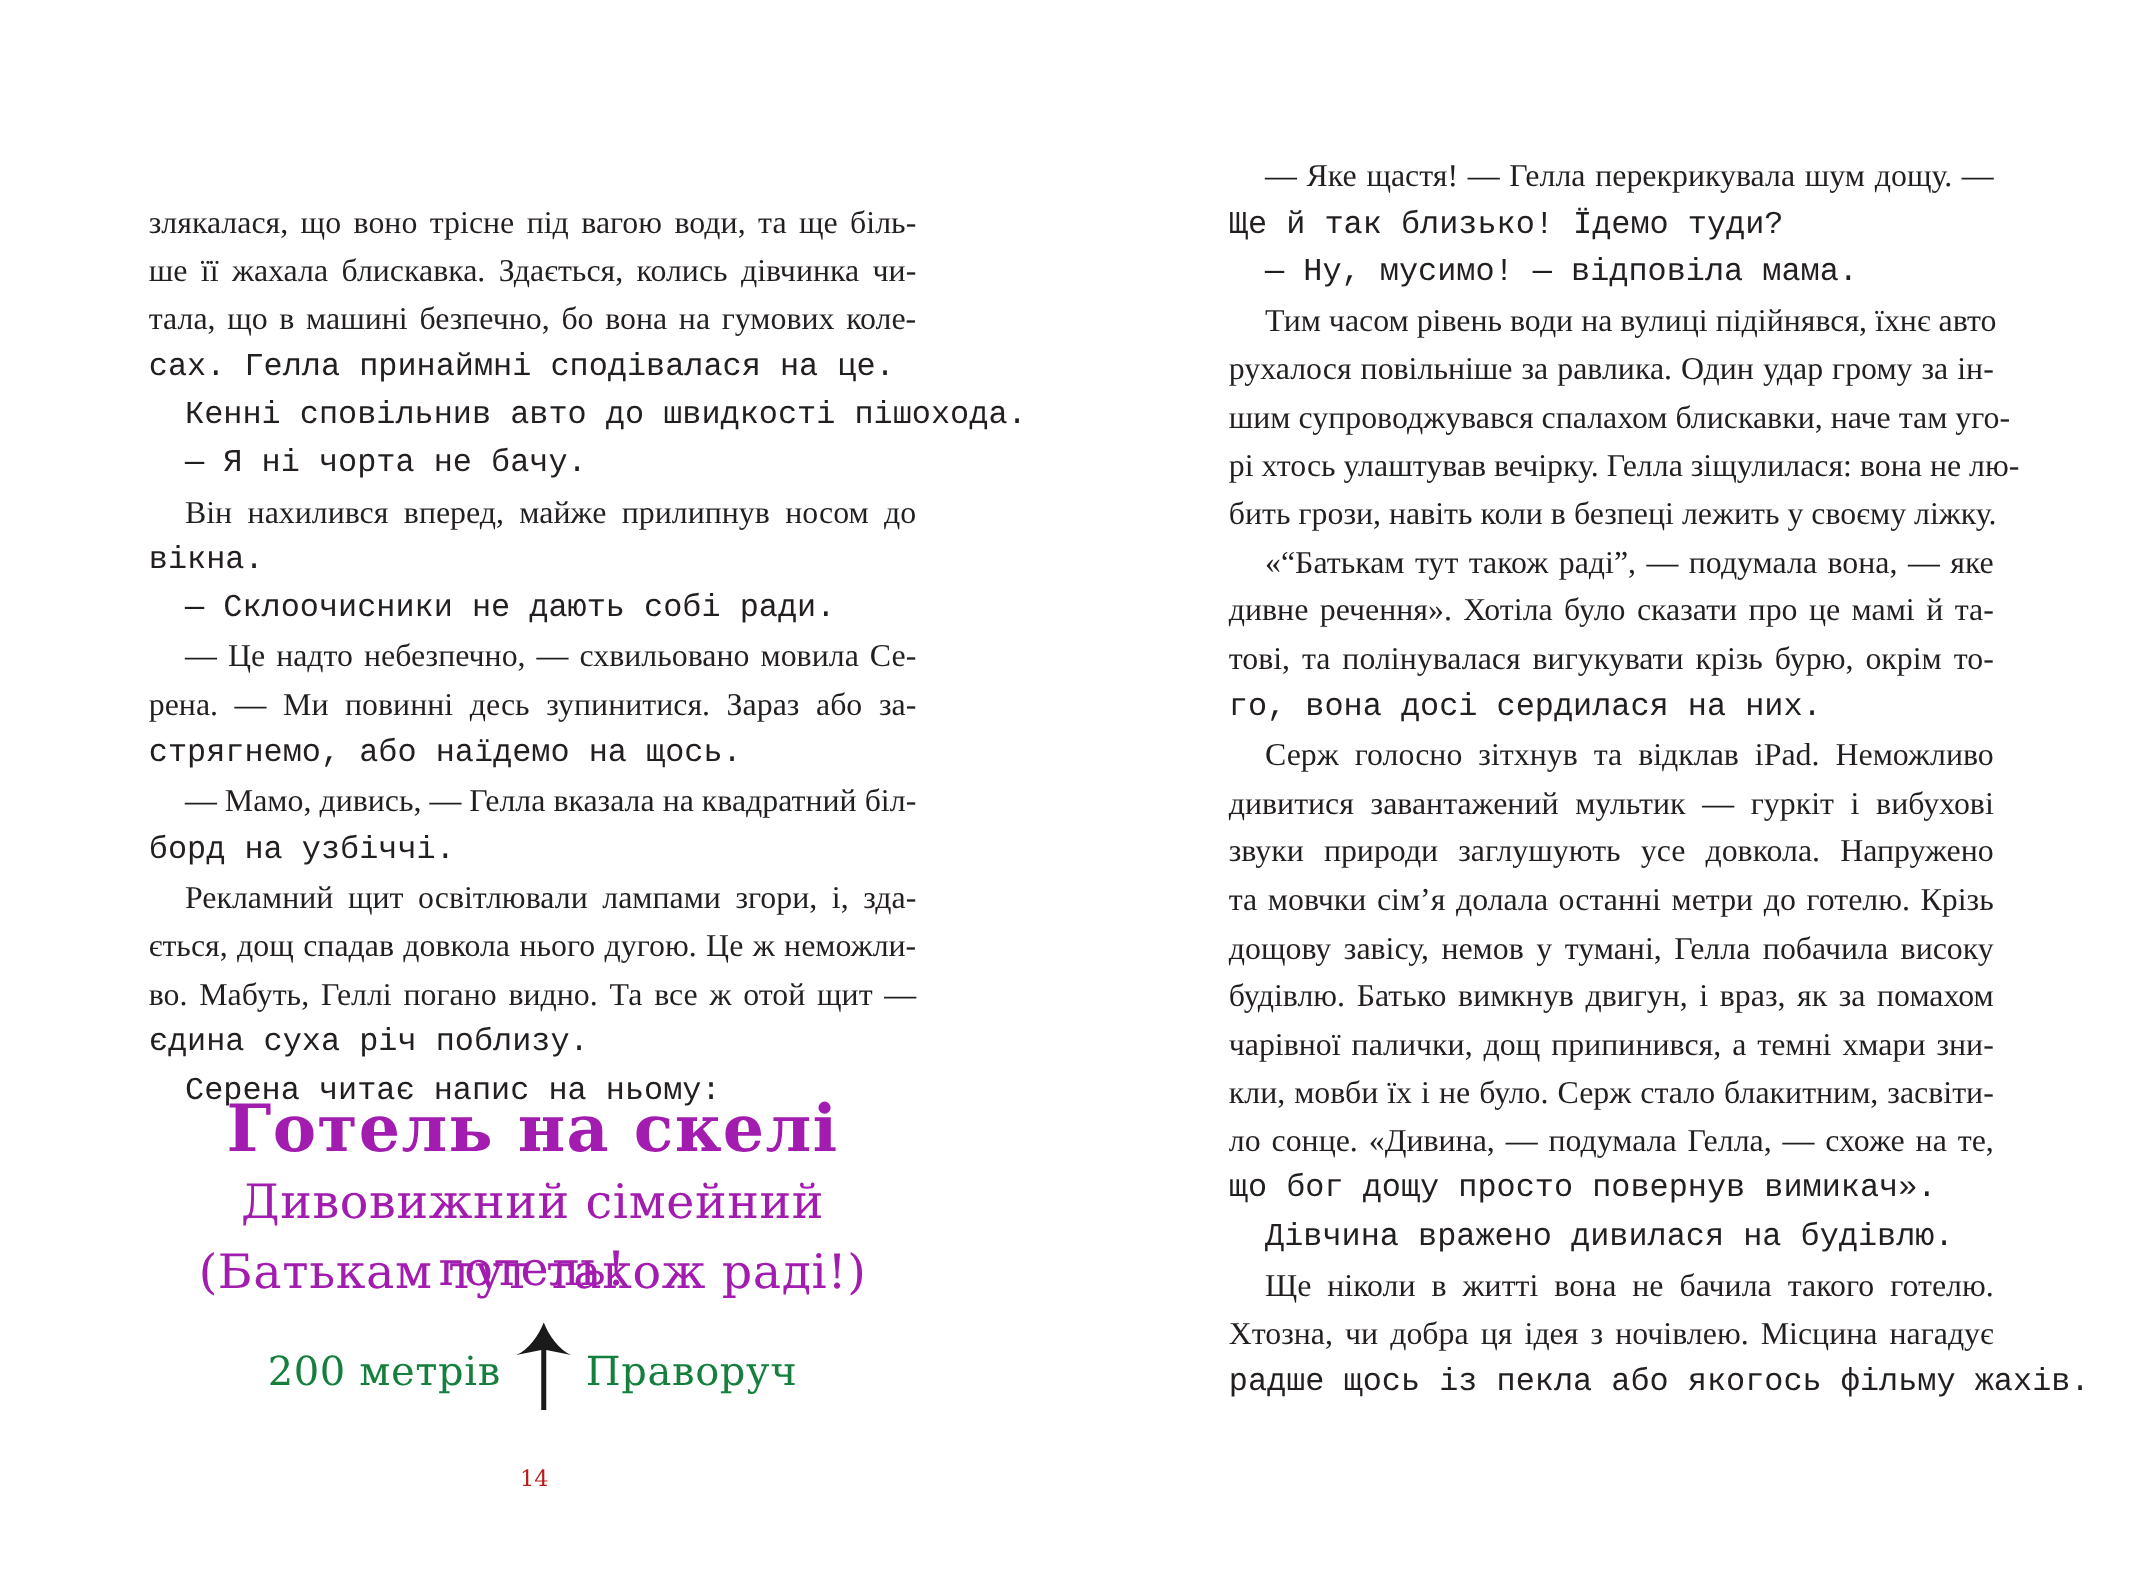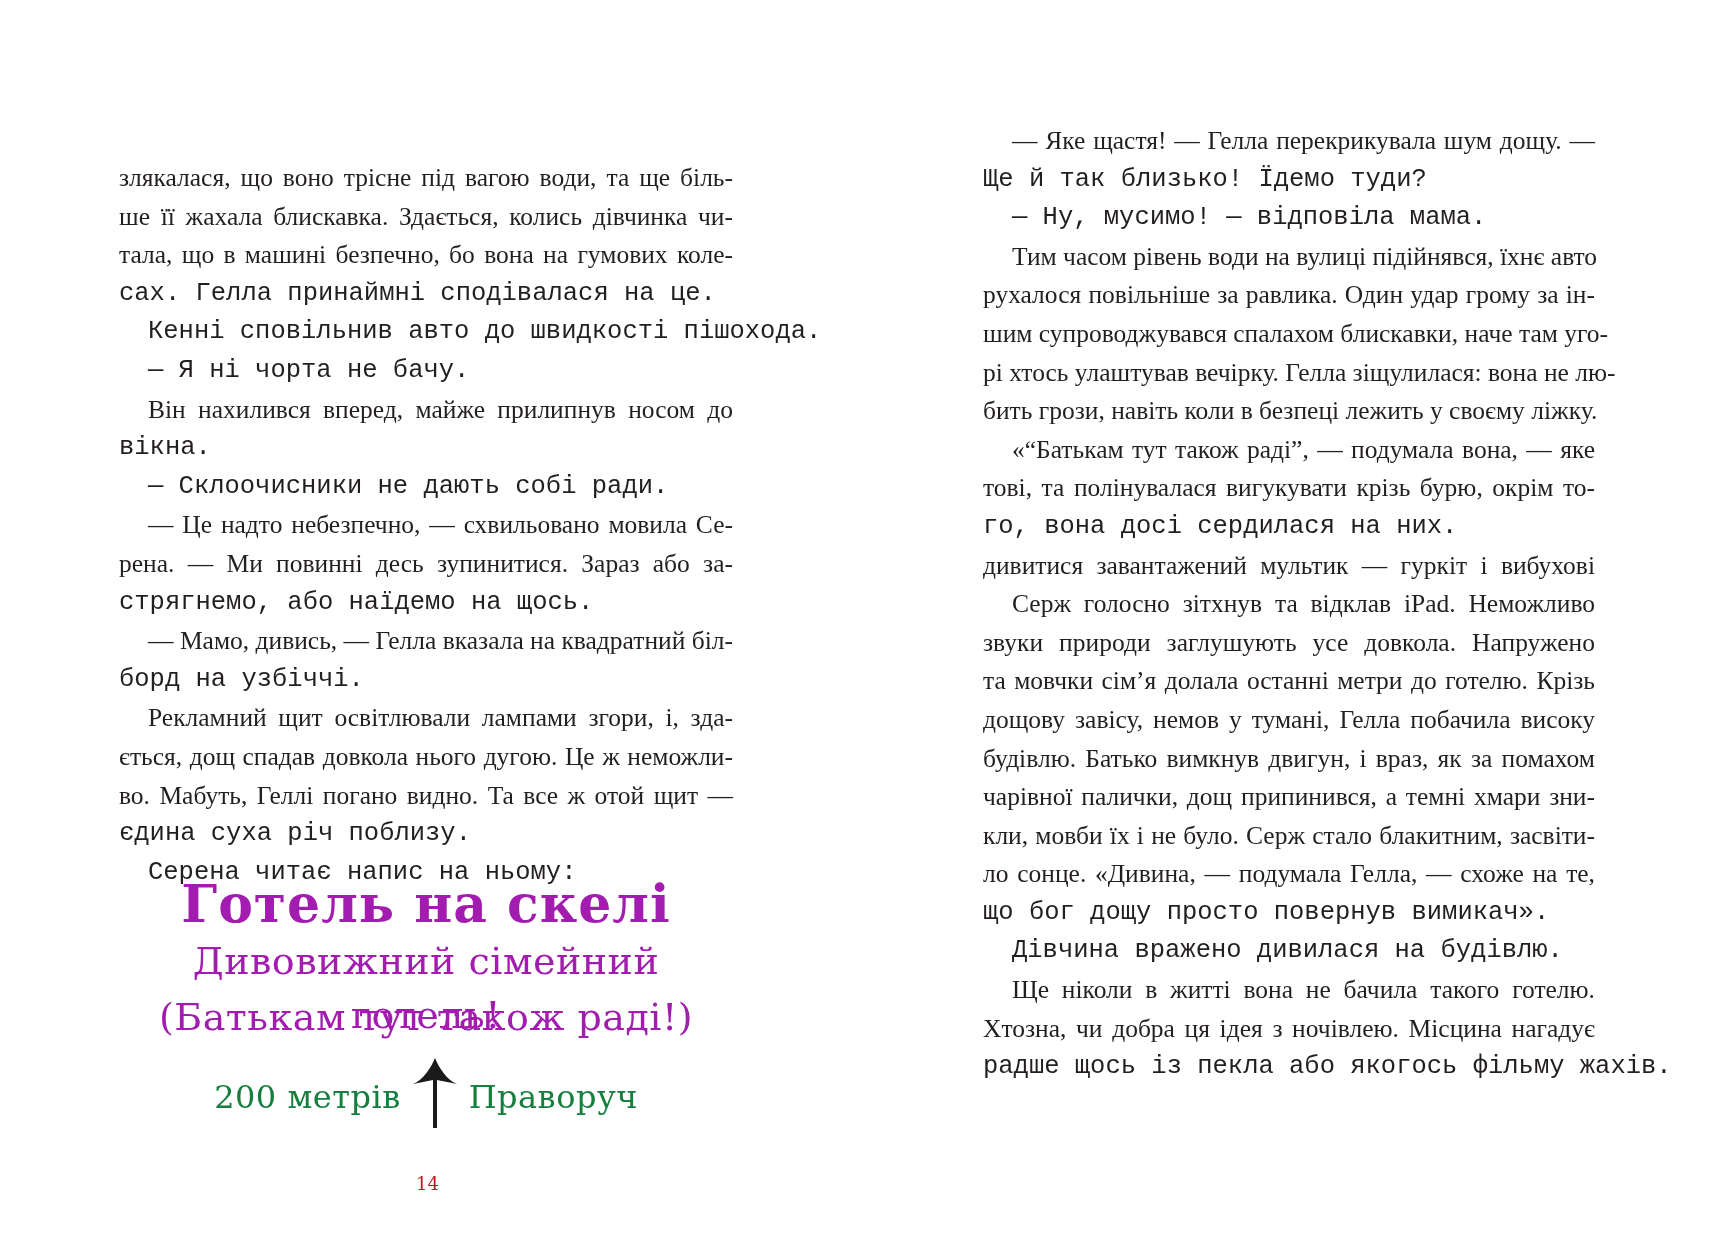--- a/index.html
+++ b/index.html
@@ -75,24 +75,25 @@
   <div class="textblock" id="right-text">
       <span class="line indent">— Яке щастя! — Гелла перекрикувала шум дощу. —</span>
       <span class="line last">Ще й так близько! Їдемо туди?</span>
       <span class="line indent last">— Ну, мусимо! — відповіла мама.</span>
       <span class="line indent">Тим часом рівень води на вулиці підійнявся, їхнє авто</span>
       <span class="line">рухалося повільніше за равлика. Один удар грому за ін-</span>
       <span class="line">шим супроводжувався спалахом блискавки, наче там уго-</span>
       <span class="line">рі хтось улаштував вечірку. Гелла зіщулилася: вона не лю-</span>
       <span class="line">бить грози, навіть коли в безпеці лежить у своєму ліжку.</span>
       <span class="line indent">«“Батькам тут також раді”, — подумала вона, — яке</span>
+      <span class="line">дивне речення». Хотіла було сказати про це мамі й та-</span>
       <span class="line">тові, та полінувалася вигукувати крізь бурю, окрім то-</span>
       <span class="line last">го, вона досі сердилася на них.</span>
+      <span class="line indent">Серж голосно зітхнув та відклав iPad. Неможливо</span>
       <span class="line">дивитися завантажений мультик — гуркіт і вибухові</span>
-      <span class="line indent">Серж голосно зітхнув та відклав iPad. Неможливо</span>
       <span class="line">звуки природи заглушують усе довкола. Напружено</span>
       <span class="line">та мовчки сім’я долала останні метри до готелю. Крізь</span>
       <span class="line">дощову завісу, немов у тумані, Гелла побачила високу</span>
       <span class="line">будівлю. Батько вимкнув двигун, і враз, як за помахом</span>
       <span class="line">чарівної палички, дощ припинився, а темні хмари зни-</span>
       <span class="line">кли, мовби їх і не було. Серж стало блакитним, засвіти-</span>
       <span class="line">ло сонце. «Дивина, — подумала Гелла, — схоже на те,</span>
       <span class="line last">що бог дощу просто повернув вимикач».</span>
       <span class="line indent last">Дівчина вражено дивилася на будівлю.</span>
       <span class="line indent">Ще ніколи в житті вона не бачила такого готелю.</span>

